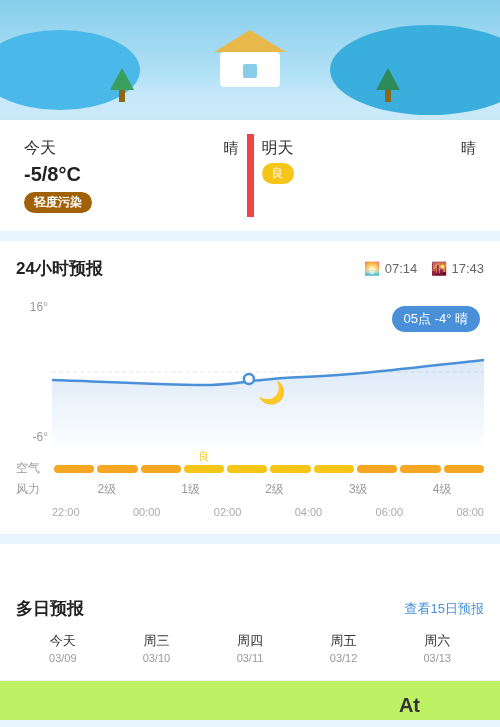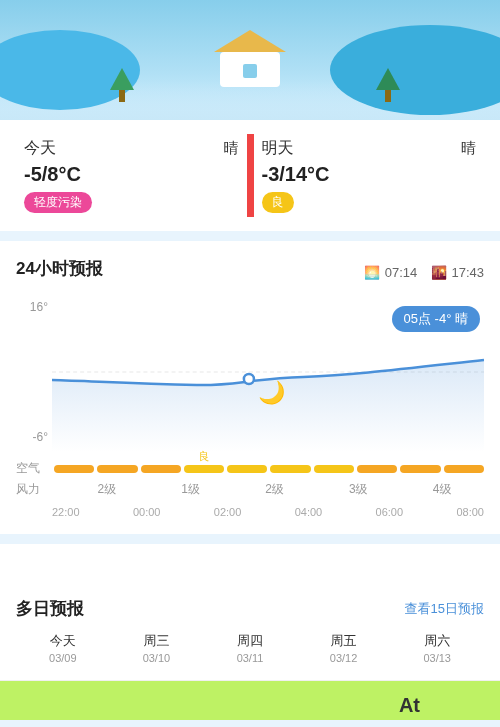--- a/index.html
+++ b/index.html
@@ -110,34 +110,34 @@
       font-weight: 600;
       margin-bottom: 6px;
     }
     .badge {
       display: inline-block;
       padding: 2px 10px;
       border-radius: 12px;
       font-size: 12px;
       color: #fff;
     }
-    .badge-orange { background: #ec4899; color: #fff; }
+    .badge-orange { background: #a16207; color: #fff; font-weight: bold; }
     .badge-yellow { background: #f5c518; color: #fff; }
 
     
     .forecast-section {
       background: #fff;
       margin: 10px 0 0 0;
       padding: 16px;
       border-radius: 0;
     }
     .forecast-header {
       display: flex;
       justify-content: space-between;
-      align-items: flex-end;
+      align-items: center;
       margin-bottom: 12px;
     }
     .forecast-title {
       font-size: 17px;
       color: #222;
       font-weight: 600;
     }
     .sunrise-sunset {
       display: flex;
       gap: 14px;
@@ -320,21 +320,20 @@
       <span class="weather-condition">晴</span>
     </div>
     <div class="weather-temp">-5/8°C</div>
     <span class="badge badge-orange">轻度污染</span>
   </div>
   <div class="weather-card">
     <div class="weather-day-row">
       <span class="weather-day-label">明天</span>
       <span class="weather-condition">晴</span>
     </div>
-    <div class="weather-temp">-3/14°C</div>
     <span class="badge badge-yellow">良</span>
   </div>
 </div>
 
 <div class="forecast-section">
   <div class="forecast-header">
     <span class="forecast-title">24小时预报</span>
     <div class="sunrise-sunset">
       <div class="sunrise-item">
         <span>🌅</span>

